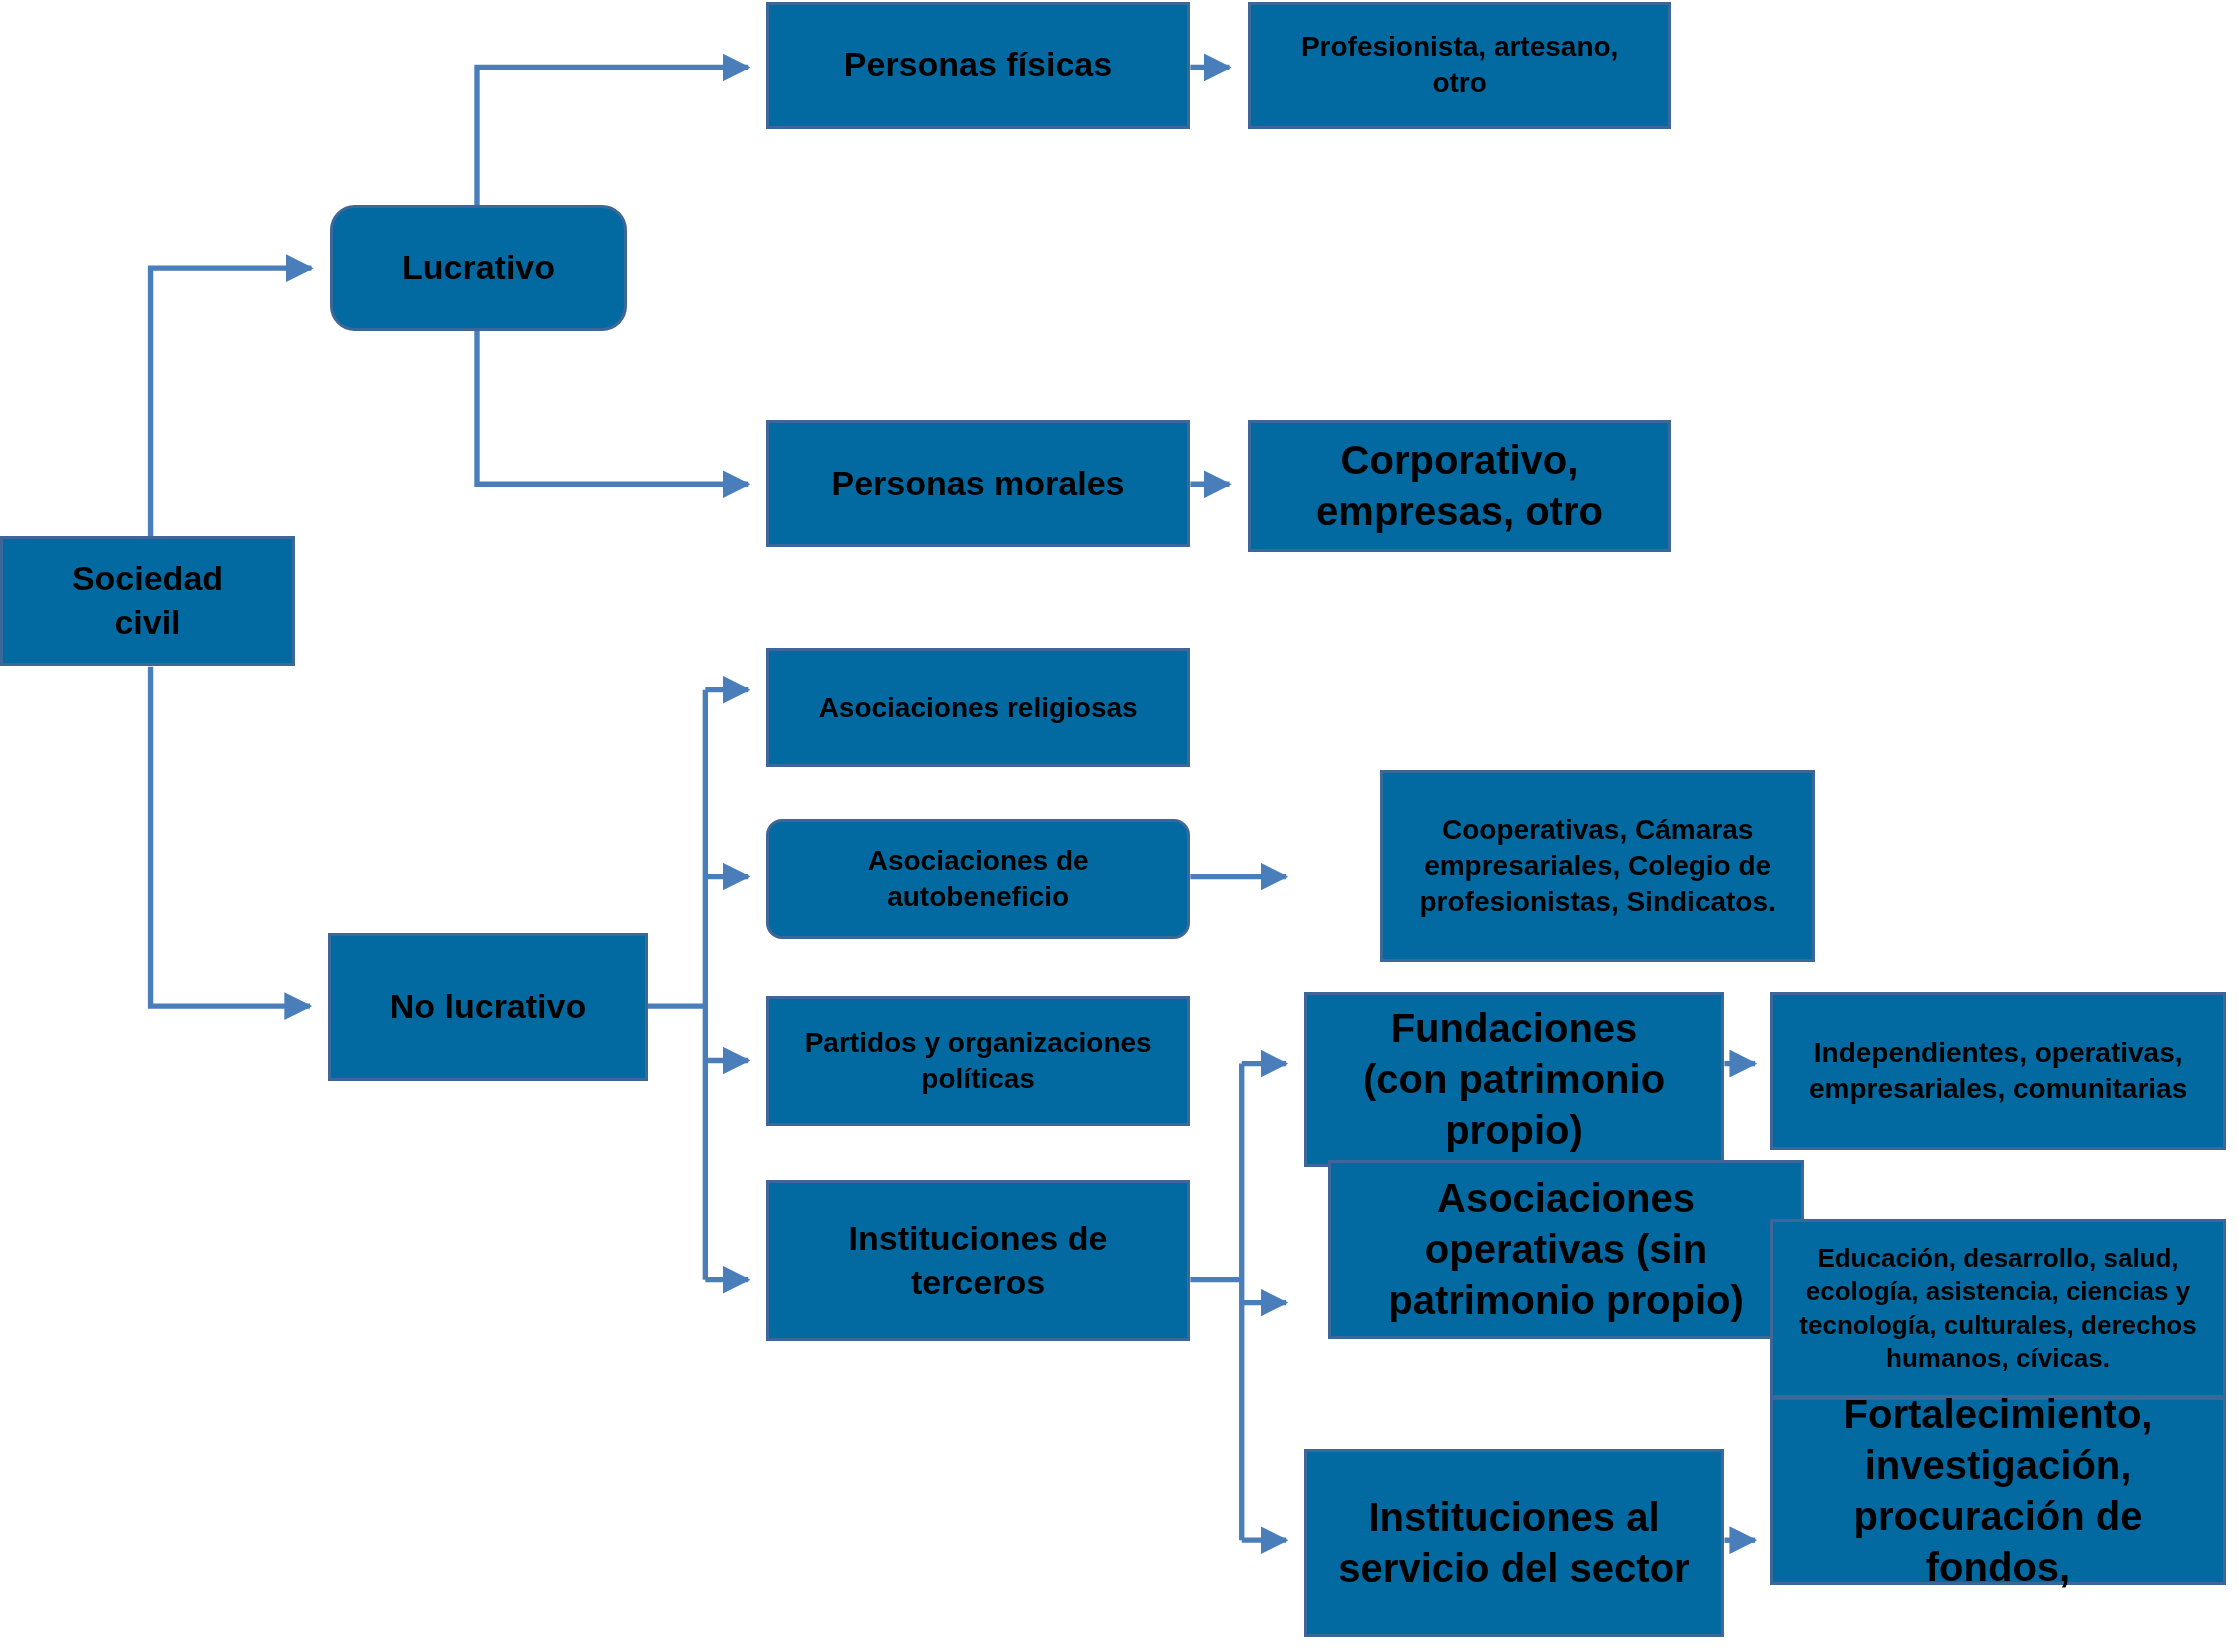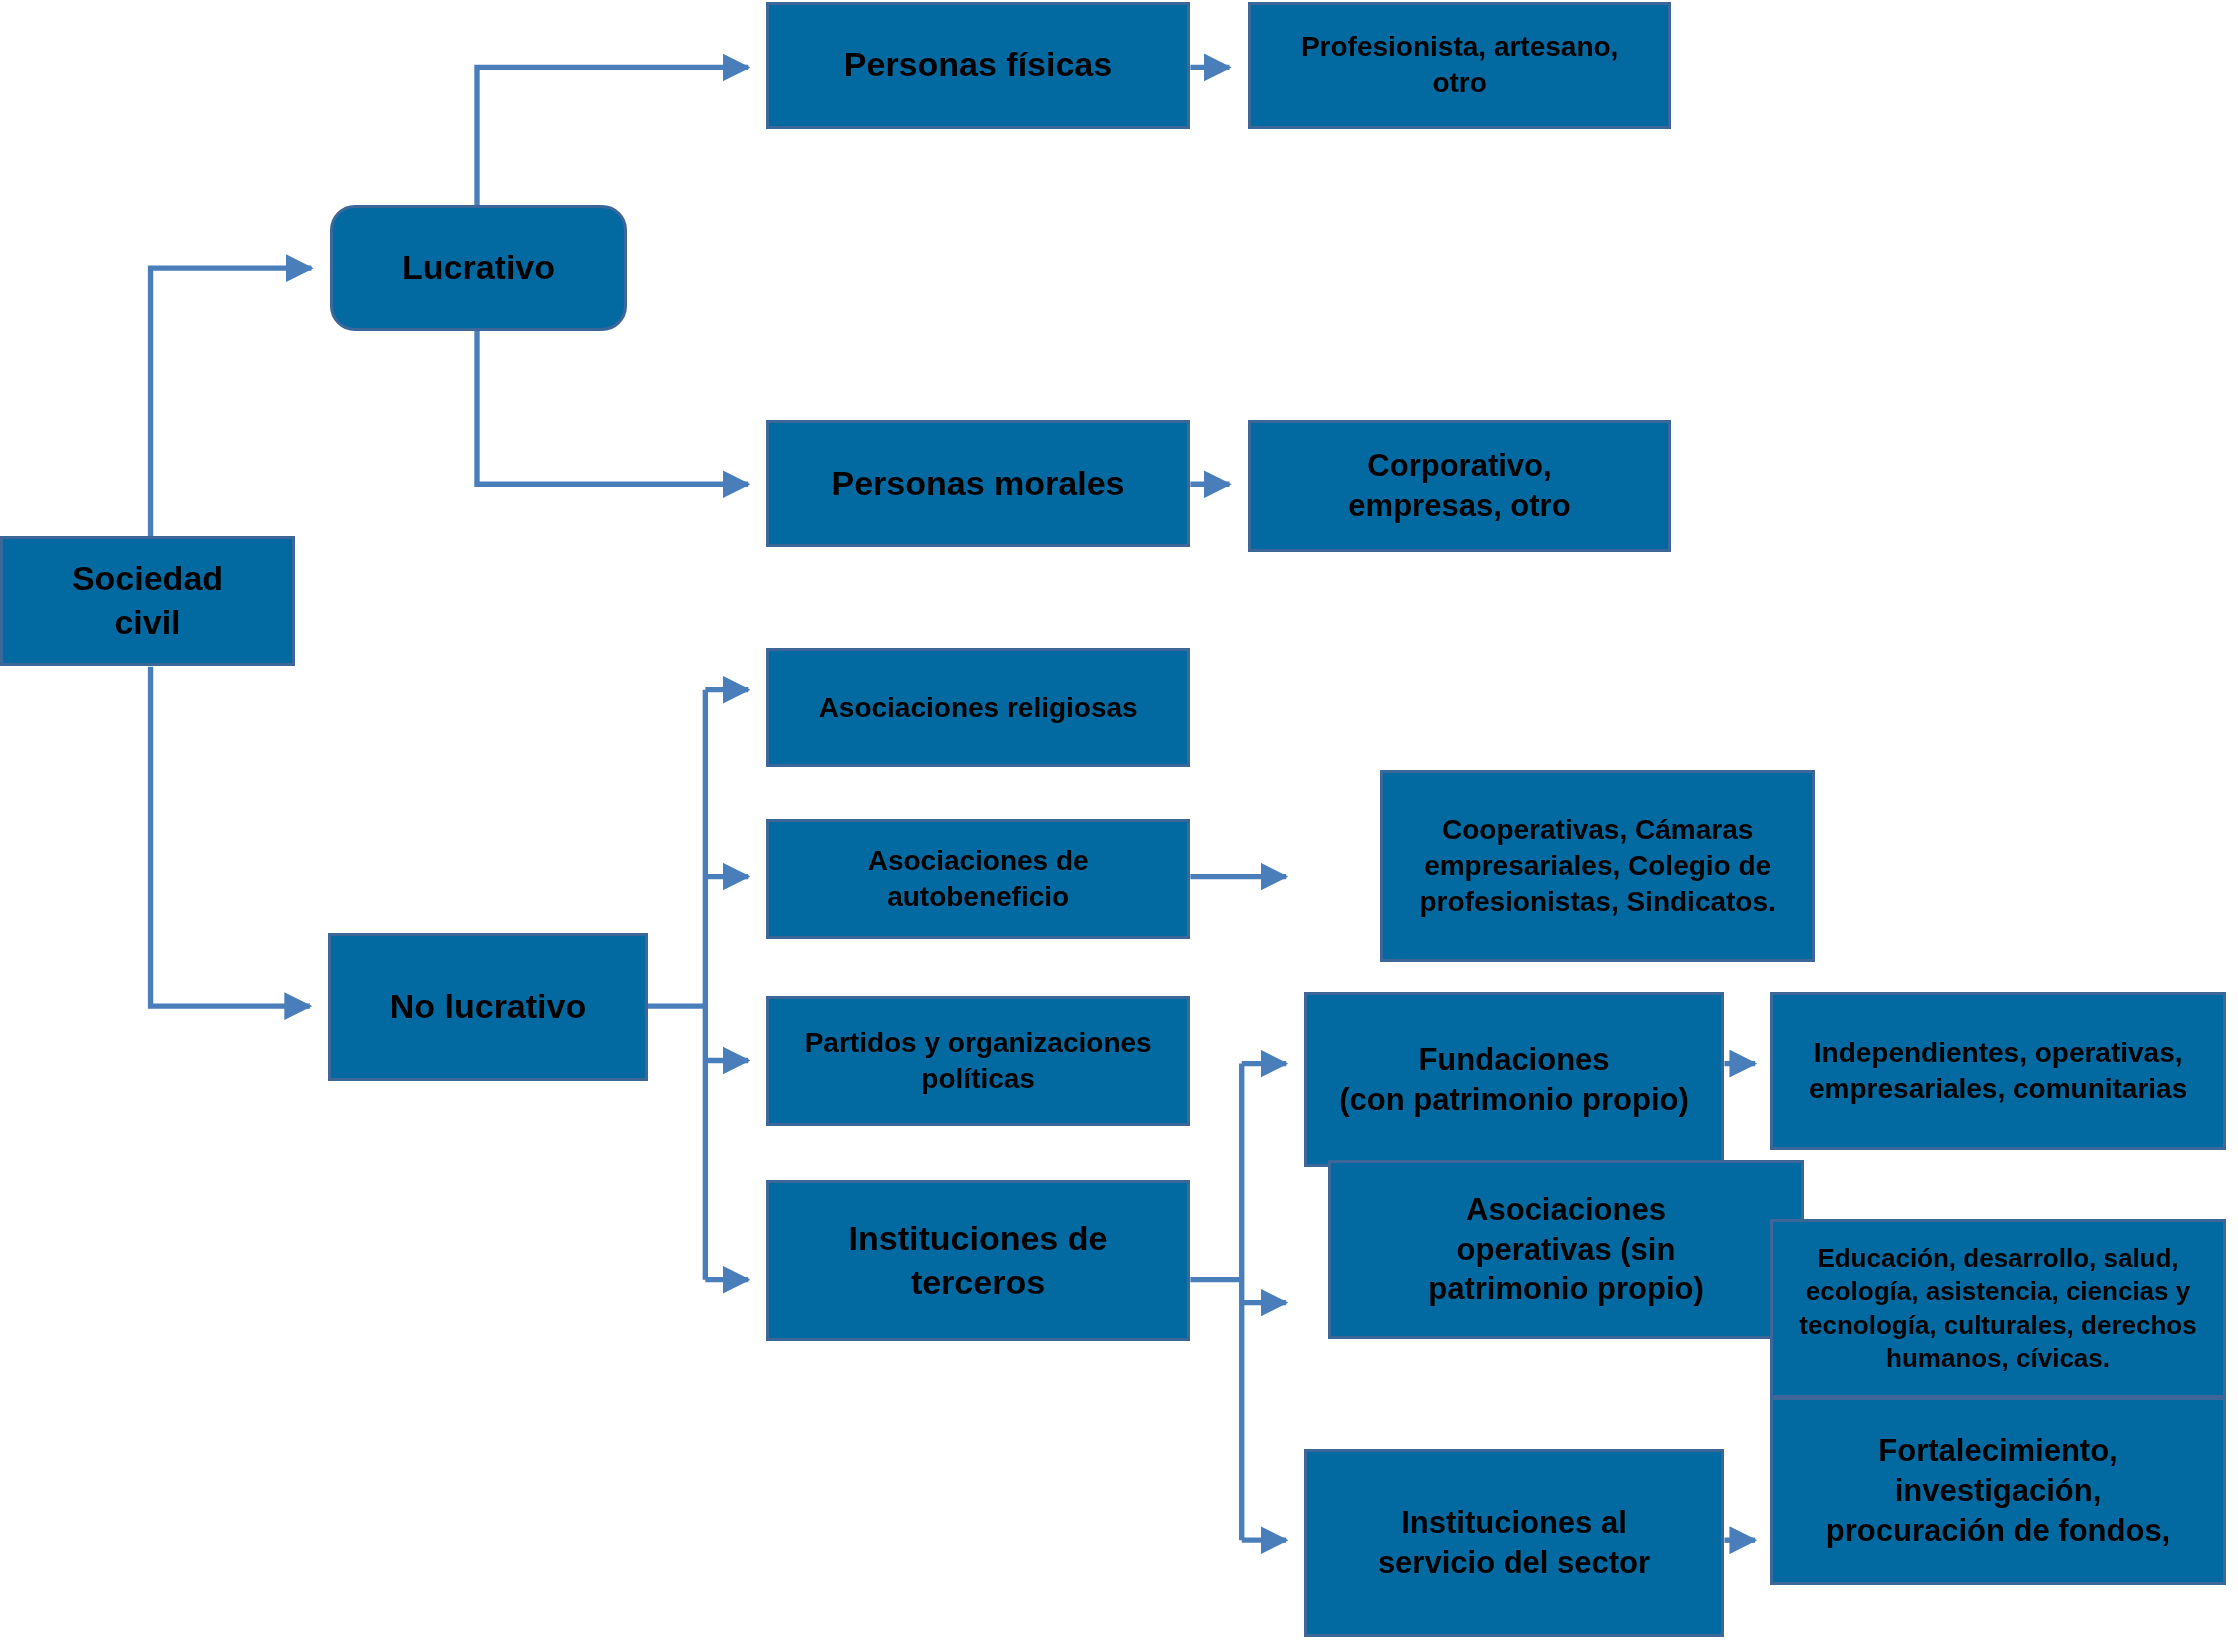--- a/index.html
+++ b/index.html
@@ -29,21 +29,21 @@
     line-height: 1.28;
     padding: 4.6px 10.7px;
     font-weight: bold;
   }
   .node .label {
     display: block;
     width: 100%;
     white-space: pre-line;
   }
   .t-lg  { font-size: 34px; }
-  .t-md  { font-size: 31px; }
+  .t-md  { font-size: 40px; }
   .t-sm  { font-size: 28px; padding-left: 11px; }
   .t-xs  { font-size: 26px; }
   #connectors {
     position: absolute;
     left: 0;
     top: 0;
     width: 2239px;
     height: 1649px;
     pointer-events: none;
   }
@@ -125,21 +125,21 @@
   </div>
 
   <div class="node t-lg" style="left:328px; top:933px; width:320px; height:148px;">
     <span class="label">No lucrativo</span>
   </div>
 
   <div class="node t-sm" style="left:766px; top:648px; width:424px; height:119px;">
     <span class="label">Asociaciones religiosas</span>
   </div>
 
-  <div class="node t-sm" style="left:766px; top:819px; width:424px; height:120px;">
+  <div class="node t-sm" style="left:766px; top:819px; width:424px; height:120px;border-radius:16px;">
     <span class="label">Asociaciones de
 autobeneficio</span>
   </div>
 
   <div class="node t-sm" style="left:1380px; top:770px; width:435px; height:192px;">
     <span class="label">Cooperativas, Cámaras
 empresariales, Colegio de
 profesionistas, Sindicatos.</span>
   </div>
 

